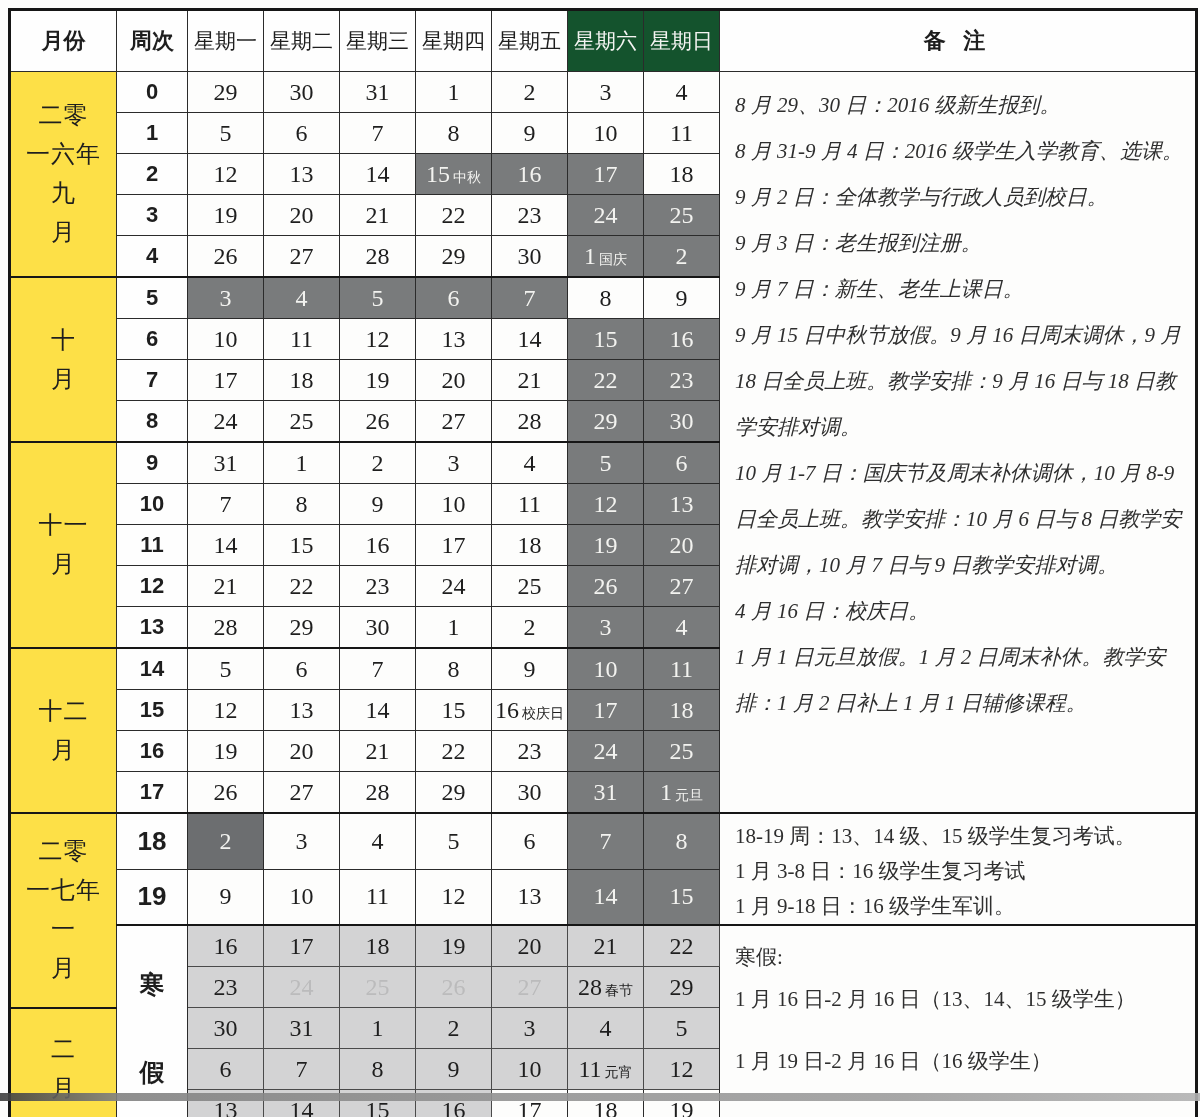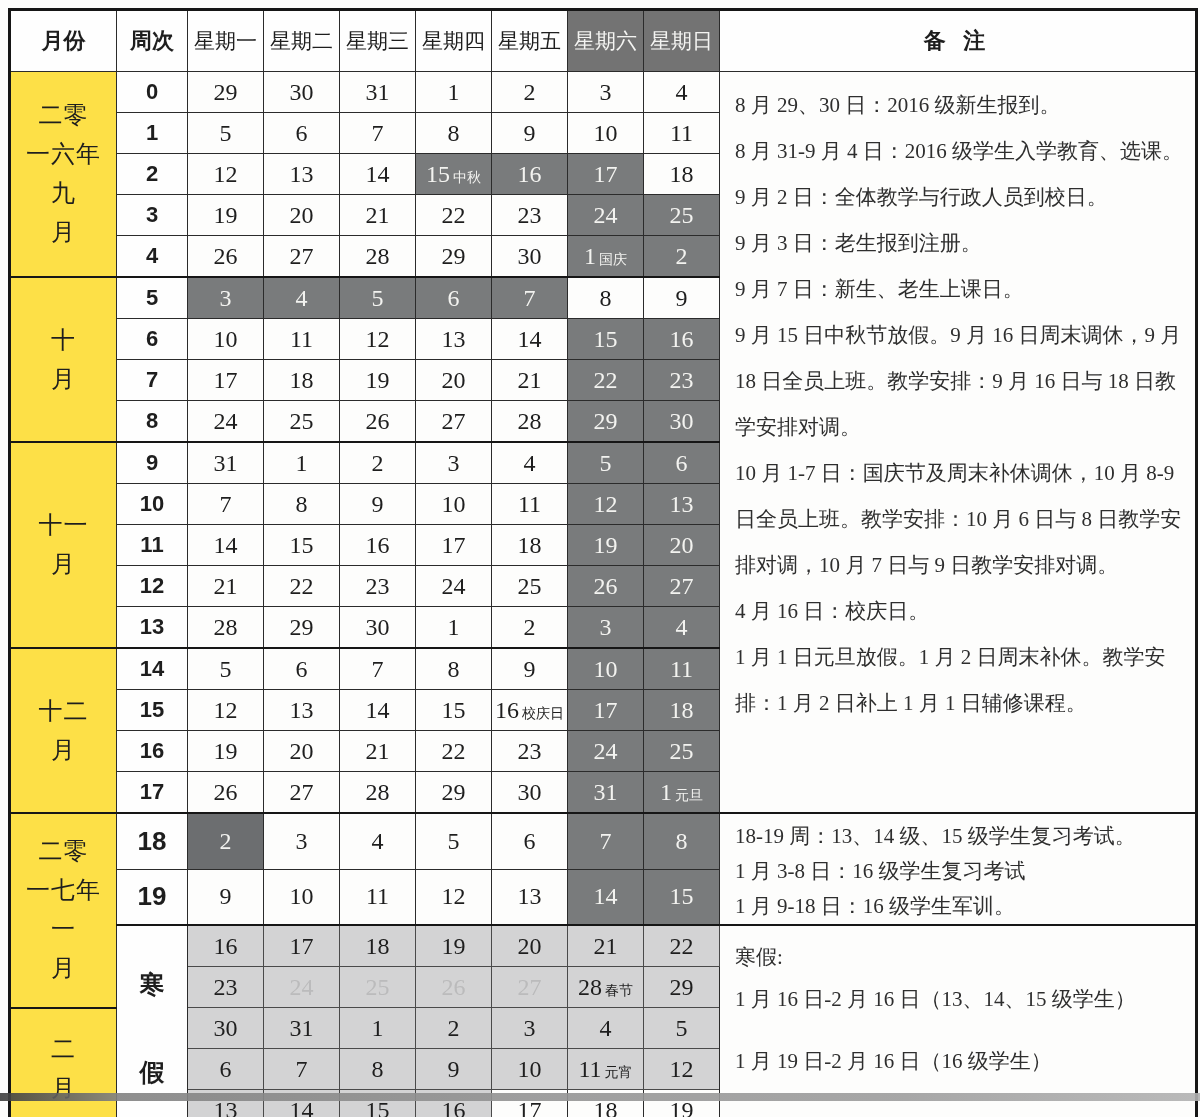--- a/index.html
+++ b/index.html
@@ -12,21 +12,21 @@
     border-collapse:collapse; table-layout:fixed; background:#fdfdfc;
     border:3px solid #161616;
   }
   .cal th, .cal td {
     border:1.5px solid #2b2b2b; padding:0; text-align:center; vertical-align:middle;
     overflow:hidden;
   }
   thead th { height:60px; font-size:21px; font-weight:normal; border-bottom:3px solid #161616; background:#fefefe; }
   th.hdr-bold { font-weight:bold; font-size:22px; }
   th.hdr-notes { font-weight:bold; font-size:22px; letter-spacing:6px; }
-  th.dark-h { background:#737373; color:#f4f4f2; }
+  th.dark-h { background:#14532d; color:#f4f4f2; }
   tr.r-std  > td { height:40px; }
   tr.r-tall > td { height:54px; }
   tr.r-strong > td { border-top:2.5px solid #161616; }
   td.month { font-size:24px; line-height:1; background:#fde047; }
   td.month .mline { line-height:39px; letter-spacing:1px; }
   td.m-strong { border-top:2.5px solid #161616; }
   td.week {
     font-family:"Liberation Sans","DejaVu Sans",sans-serif; font-weight:bold;
     font-size:22px; background:#fefefe;
   }
@@ -39,21 +39,21 @@
   td.day .dim { color:rgba(45,45,45,0.14); }
   td.hol-label {
     font-family:"Liberation Sans","DejaVu Sans",sans-serif; font-weight:bold;
     font-size:25px; background:#fefefe;
   }
   td.hol-label .hline { line-height:30px; }
   td.hol-label .hline + .hline { margin-top:58px; }
   td.notes { text-align:left; vertical-align:top; background:#fdfdfc; color:#2e2e2e; }
   td.notes p { margin:0; font-size:21px; }
   td.notes-main  { padding:10px 12px 0 15px; }
-  td.notes-main p { line-height:46px; }
+  td.notes-main p { line-height:46px;font-style:italic; }
   td.notes-exam  { padding:5px 12px 0 15px; }
   td.notes-exam p { line-height:35px; }
   td.notes-hol   { padding:10px 12px 0 15px; }
   td.notes-hol p { line-height:42px; }
   td.notes-hol p.gap { margin-bottom:20px; }
   .watermark {
     position:absolute; left:277px; top:926px; z-index:5;
     font-family:"DejaVu Sans","Liberation Sans",sans-serif; font-weight:bold;
     font-size:41px; letter-spacing:1px; color:#4c4140; white-space:nowrap;
     text-shadow:

